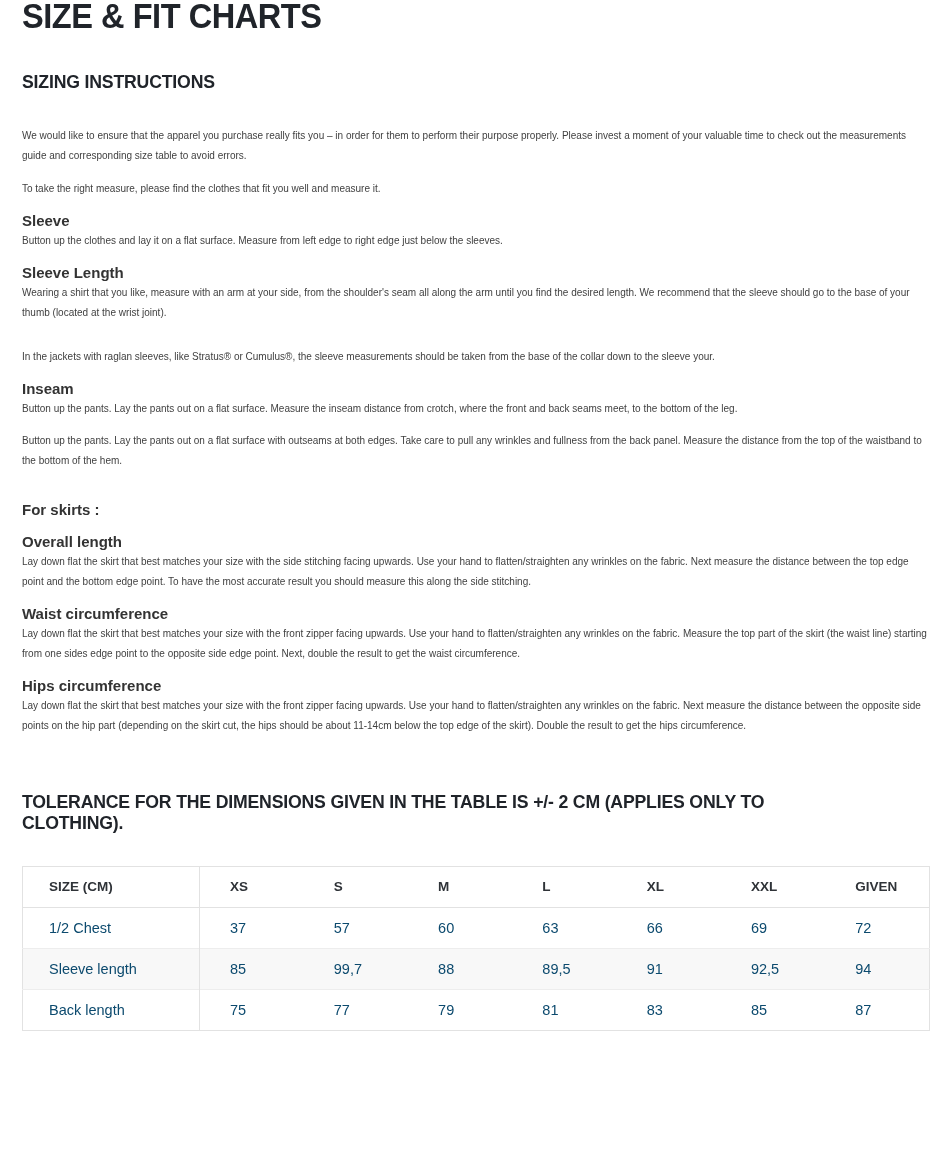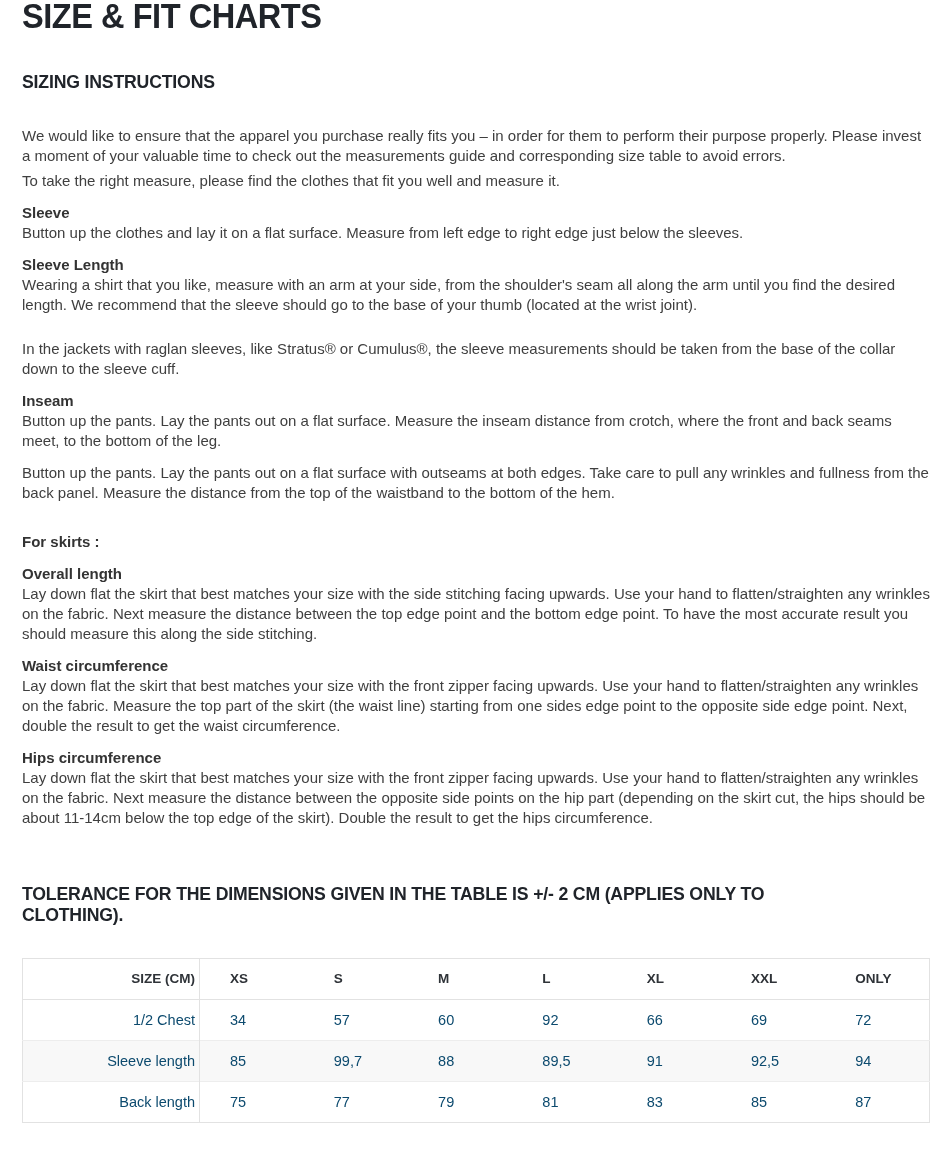--- a/index.html
+++ b/index.html
@@ -25,22 +25,22 @@
     margin: 0;
     font-size: 19px;
     line-height: 1.1;
     font-weight: 700;
     letter-spacing: -0.2px;
     color: #20242a;
   }
   #sizing-heading { margin-top: 39px; margin-bottom: 33px; }
   #tolerance-heading { margin-top: 56px; }
 
-  p { margin: 0; font-size: 15px; line-height: 20px; }
-  .intro + .intro { margin-top: 5px; }
+  p { margin: 0; font-size: 10px; line-height: 20px; }
+  .intro + .intro { margin-top: 13px; }
 
   .measure { margin-top: 12px; }
   .measure-label, .skirts-label {
     margin: 0;
     font-size: 15px;
     line-height: 20px;
     font-weight: 700;
     color: #333333;
   }
   .skirts-label { margin-top: 29px; }
@@ -66,21 +66,20 @@
   }
   .size-table th {
     font-weight: 700;
     font-size: 13.5px;
     color: #2f3338;
   }
   .size-table th.first, .size-table td.first {
     width: 146px;                 
     border-right: 1px solid #e2e2e2;
     padding-left: 26px;
-    text-align: right;
   }
   .size-table thead tr { border-bottom: 1px solid #e2e2e2; }
   .size-table tbody tr { border-top: 1px solid #ededed; }
   .size-table tbody tr:nth-child(even) { background: #f8f8f8; }
 </style>
 </head>
 <body>
 
 <div class="page">
 
@@ -96,21 +95,21 @@
       <h3 class="measure-label">Sleeve</h3>
       <p class="measure-text">Button up the clothes and lay it on a flat surface. Measure from left edge to right edge just below the sleeves.</p>
     </div>
 
 
     <div class="measure">
       <h3 class="measure-label">Sleeve Length</h3>
       <p class="measure-text">Wearing a shirt that you like, measure with an arm at your side, from the shoulder's seam all along the arm until you find the desired length. We recommend that the sleeve should go to the base of your thumb (located at the wrist joint).</p>
     </div>
 
-    <p class="note">In the jackets with raglan sleeves, like Stratus® or Cumulus®, the sleeve measurements should be taken from the base of the collar down to the sleeve cuff.</p>
+    <p class="note">In the jackets with raglan sleeves, like Stratus® or Cumulus®, the sleeve measurements should be taken from the base of the collar down to the sleeve your.</p>
 
     <div class="measure">
       <h3 class="measure-label">Inseam</h3>
       <p class="measure-text">Button up the pants. Lay the pants out on a flat surface. Measure the inseam distance from crotch, where the front and back seams meet, to the bottom of the leg.</p>
     </div>
 
     <div class="measure">
       <p class="measure-text">Button up the pants. Lay the pants out on a flat surface with outseams at both edges. Take care to pull any wrinkles and fullness from the back panel. Measure the distance from the top of the waistband to the bottom of the hem.</p>
     </div>
 
@@ -137,30 +136,30 @@
   <table class="size-table">
     <thead>
       <tr>
         <th class="first">SIZE (CM)</th>
         <th>XS</th>
         <th>S</th>
         <th>M</th>
         <th>L</th>
         <th>XL</th>
         <th>XXL</th>
-        <th>ONLY</th>
+        <th>GIVEN</th>
       </tr>
     </thead>
     <tbody>
       <tr>
         <td class="first">1/2 Chest</td>
-        <td>34</td>
+        <td>37</td>
         <td>57</td>
         <td>60</td>
-        <td>92</td>
+        <td>63</td>
         <td>66</td>
         <td>69</td>
         <td>72</td>
       </tr>
       <tr>
         <td class="first">Sleeve length</td>
         <td>85</td>
         <td>99,7</td>
         <td>88</td>
         <td>89,5</td>

